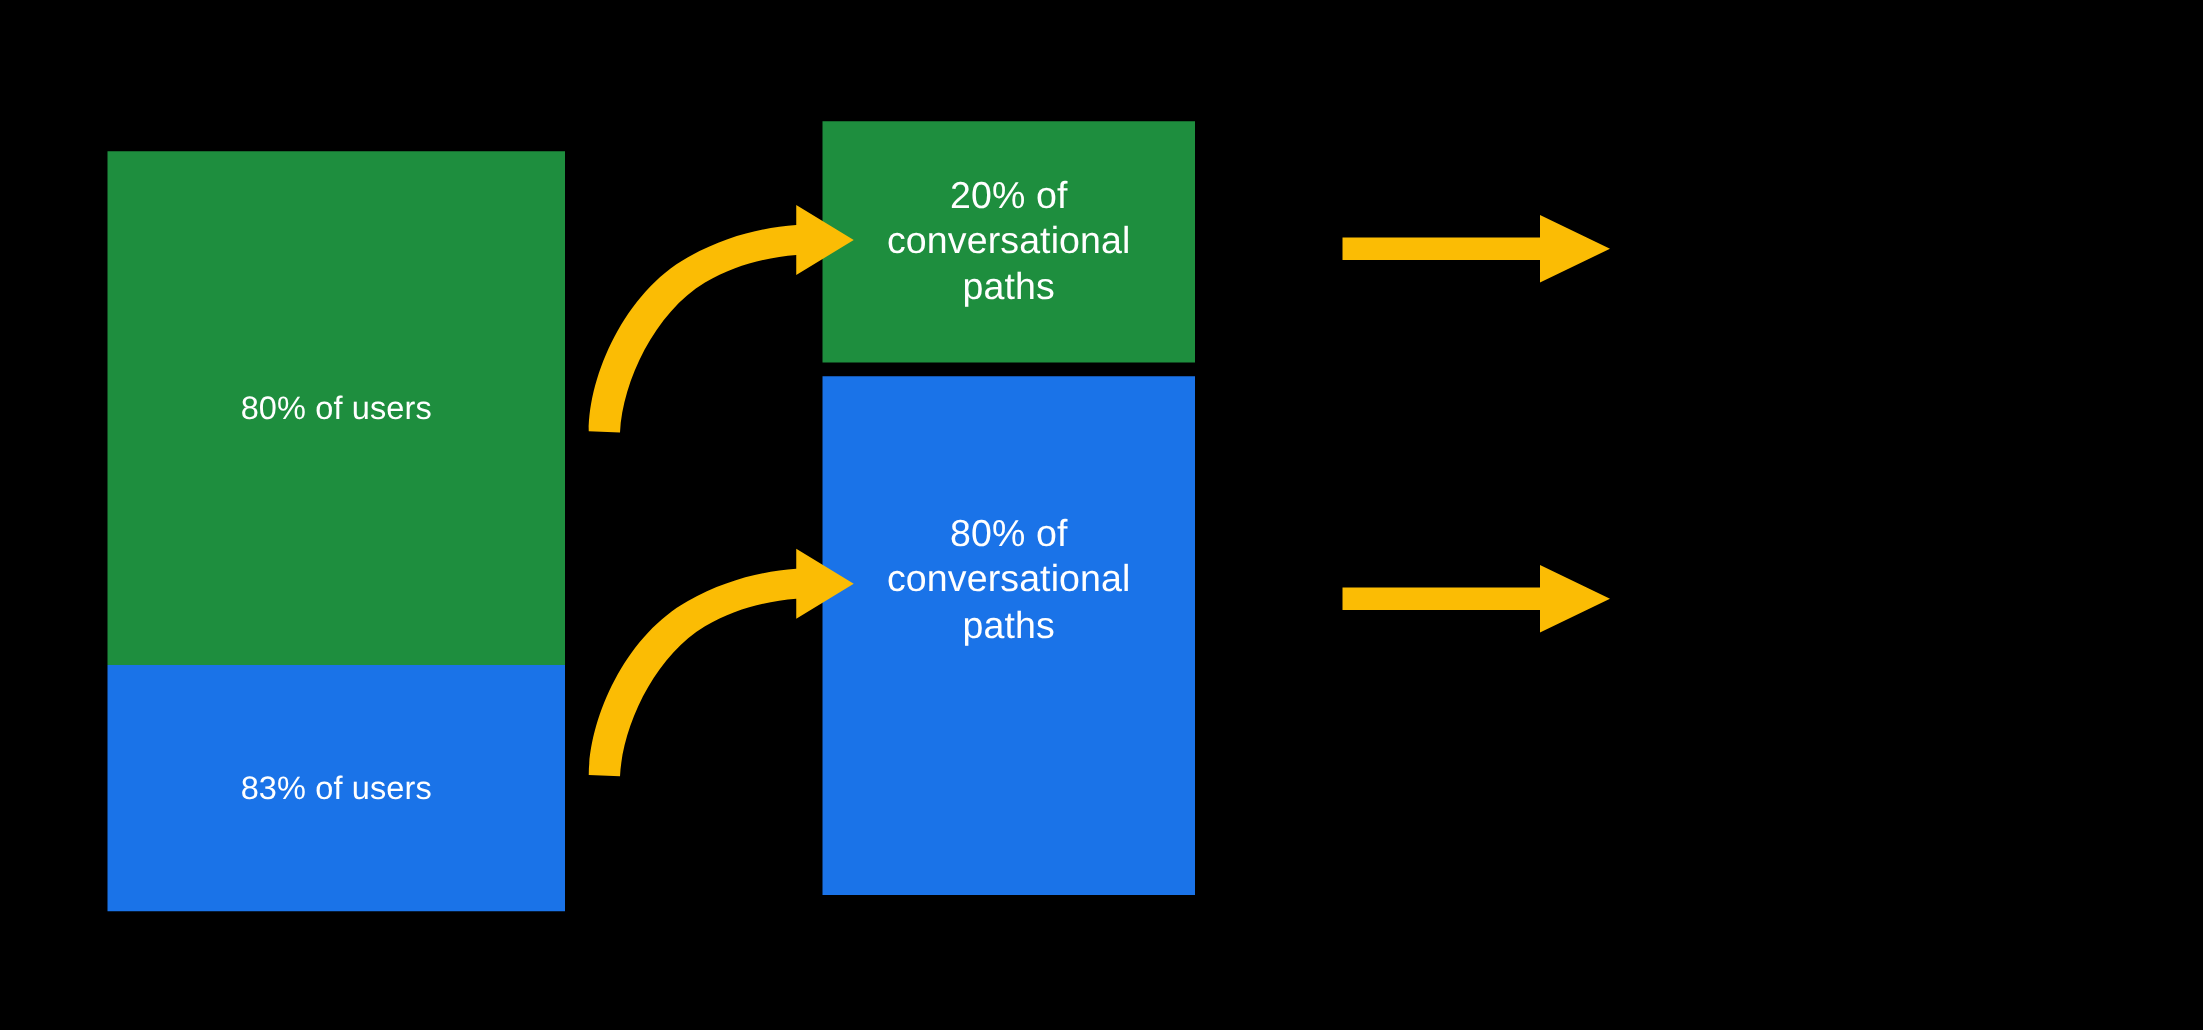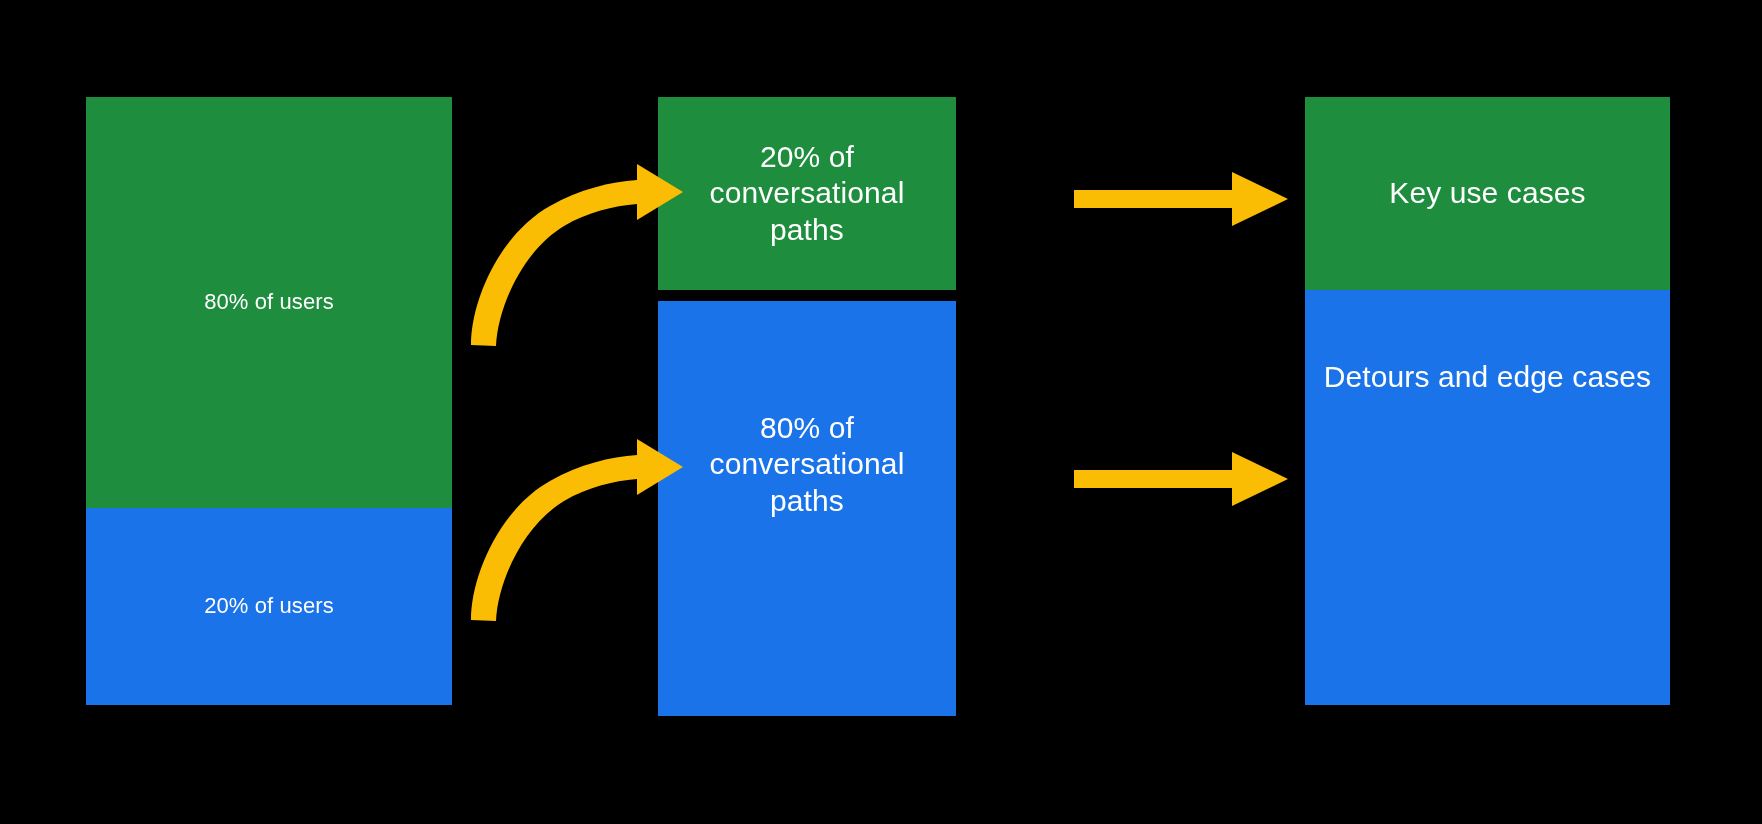--- a/index.html
+++ b/index.html
@@ -40,21 +40,21 @@
   }
   .segment.green { background: #1E8E3E; }
   .segment.blue  { background: #1A73E8; }
 
   .seg-label { display: block; width: 100%; }
 
   
   #column-users { left: 86px; top: 97px; width: 366px; height: 608px; }
   #column-users .seg-top    { top: 0;     height: 411px; }
   #column-users .seg-bottom { top: 411px; height: 197px; }
-  #column-users .segment { font-size: 22px; }
+  #column-users .segment { font-size: 26px; margin-top: 24px; }
 
   
   #column-paths { left: 658px; top: 97px; width: 298px; height: 608px; }
   #column-paths .seg-top    { top: 0;     height: 193px; }
   #column-paths .seg-bottom { top: 193px; height: 415px; margin-top: 11px; }
   #column-paths .segment { font-size: 30px; }
   #column-paths .seg-bottom .seg-label { transform: translateY(-44px); }
 
   
   #column-cases { left: 1305px; top: 97px; width: 365px; height: 608px; }
@@ -77,41 +77,33 @@
 </head>
 <body>
 
 <div id="canvas">
 
   <div class="column" id="column-users">
     <div class="segment green seg-top">
       <span class="seg-label">80% of users</span>
     </div>
     <div class="segment blue seg-bottom">
-      <span class="seg-label">20% of users</span>
+      <span class="seg-label">83% of users</span>
     </div>
   </div>
 
   <div class="column" id="column-paths">
     <div class="segment green seg-top">
       <span class="seg-label">20% of conversational paths</span>
     </div>
     <div class="segment blue seg-bottom">
       <span class="seg-label">80% of conversational paths</span>
     </div>
   </div>
 
-  <div class="column" id="column-cases">
-    <div class="segment green seg-top">
-      <span class="seg-label">Key use cases</span>
-    </div>
-    <div class="segment blue seg-bottom">
-      <span class="seg-label">Detours and edge cases</span>
-    </div>
-  </div>
 
   <svg class="arrow-svg" id="arrow-curved-top" viewBox="0 0 250 230">
     <path d="M 31 195
              C 31 150, 60 84, 110 56
              C 140 39, 170 32, 197 30
              L 197 14
              L 243 42
              L 197 70
              L 197 54
              C 173 56, 148 62, 124 76

